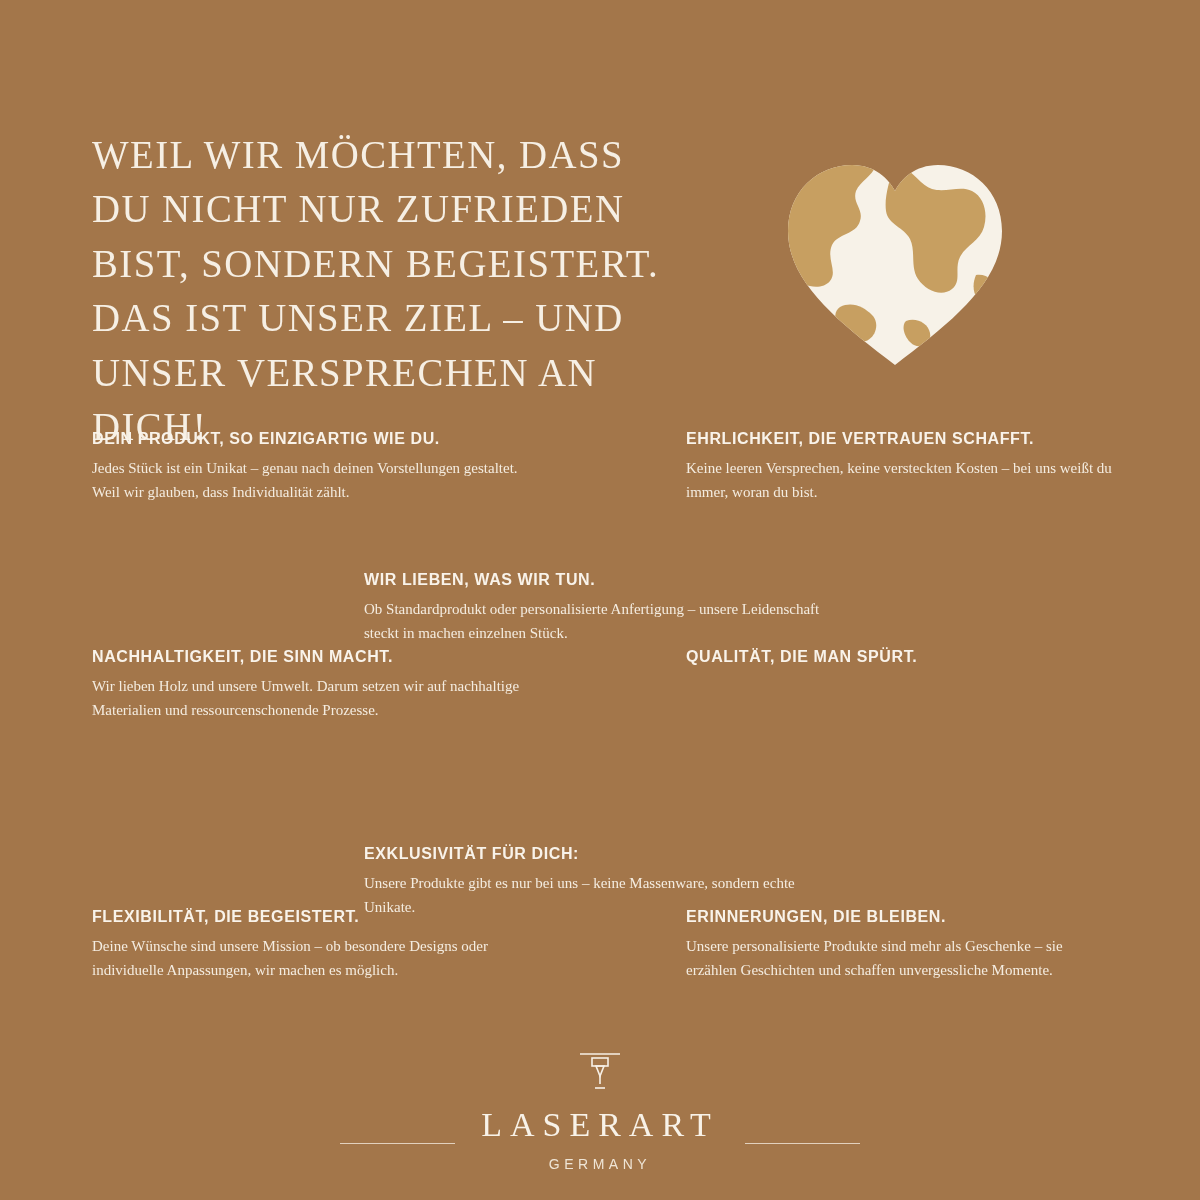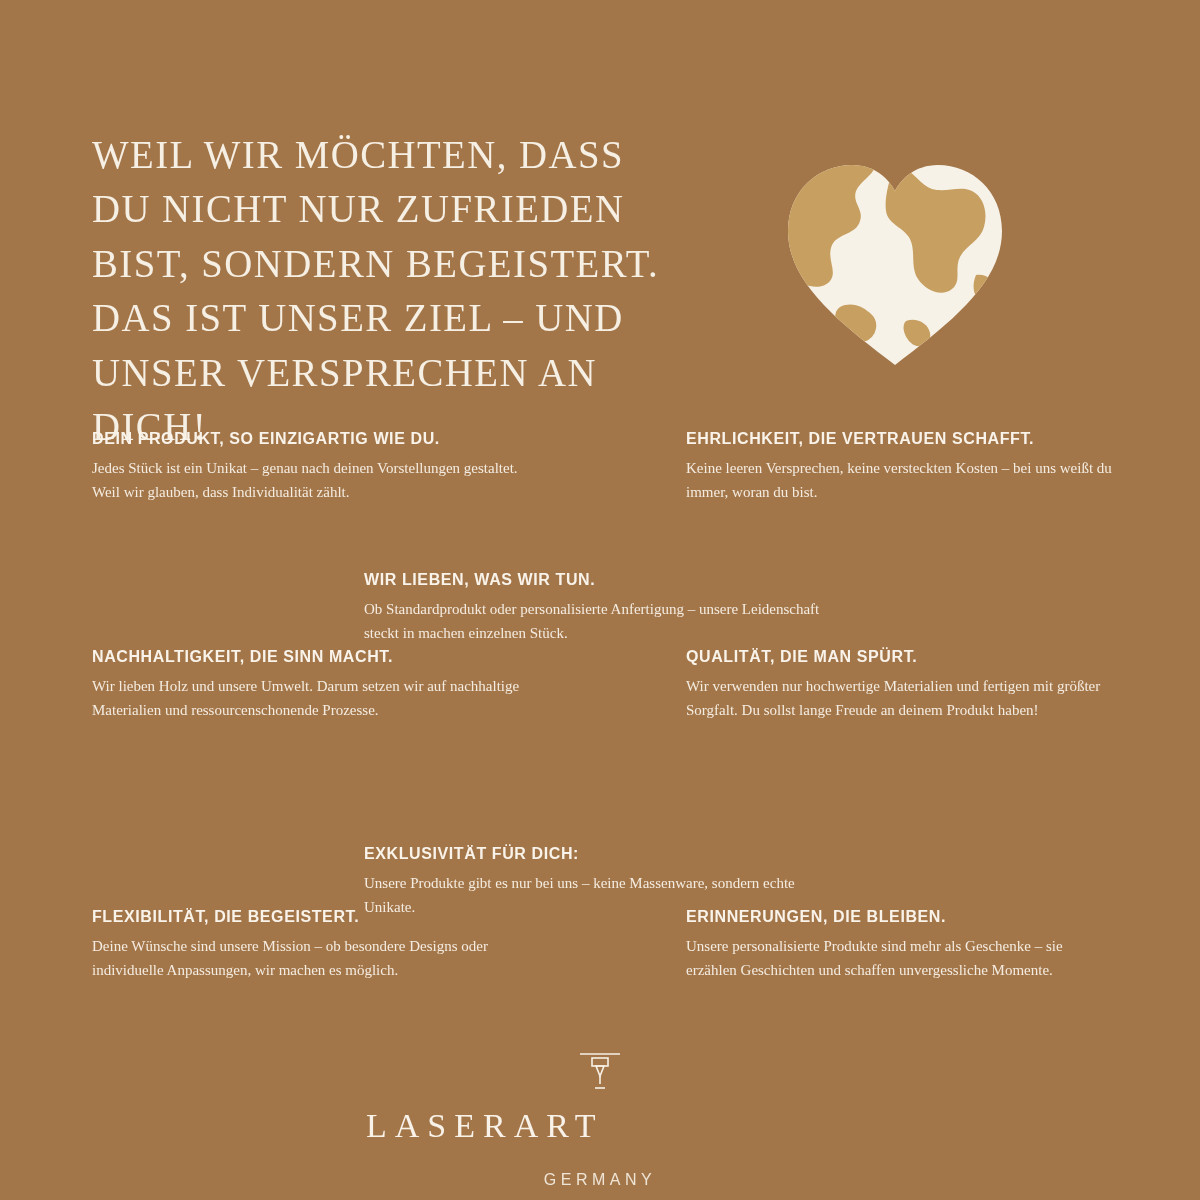--- a/index.html
+++ b/index.html
@@ -81,42 +81,41 @@
     position: absolute;
     left: 0; right: 0;
     top: 1050px;
     display: flex;
     flex-direction: column;
     align-items: center;
   }
   .footer .mark { margin-bottom: 6px; }
   .footer .rule-row {
     display: flex;
-    align-items: flex-start;
+    align-items: flex-end;
     justify-content: center;
     width: 520px;
-    flex-direction: column;
   }
   .footer .rule {
     height: 1px;
     background: rgba(247,240,230,0.75);
     flex: 1 1 auto;
   }
   .footer .brand {
     font-family: "Liberation Serif", serif;
     font-size: 34px;
     letter-spacing: 8px;
     color: #f8f2e8;
     padding: 0 26px;
     white-space: nowrap;
   }
   .footer .country {
-    margin-top: 25px;
+    margin-top: 12px;
     font-family: "Liberation Sans", sans-serif;
-    font-size: 16px;
+    font-size: 14px;
     letter-spacing: 4.5px;
     color: #efe5d6;
   }
 </style>
 </head>
 <body>
 
 <div class="headline">WEIL WIR MÖCHTEN, DASS DU NICHT NUR ZUFRIEDEN BIST, SONDERN BEGEISTERT. DAS IST UNSER ZIEL – UND UNSER VERSPRECHEN AN DICH!</div>
 
 <div class="heart-wrap">
@@ -153,21 +152,20 @@
   <p>Ob Standardprodukt oder personalisierte Anfertigung – unsere Leidenschaft steckt in machen einzelnen Stück.</p>
 </div>
 
 <div class="block col-left row3">
   <h3>NACHHALTIGKEIT, DIE SINN MACHT.</h3>
   <p>Wir lieben Holz und unsere Umwelt. Darum setzen wir auf nachhaltige Materialien und ressourcenschonende Prozesse.</p>
 </div>
 
 <div class="block col-right row3">
   <h3>QUALITÄT, DIE MAN SPÜRT.</h3>
-  <p>Wir verwenden nur hochwertige Materialien und fertigen mit größter Sorgfalt. Du sollst lange Freude an deinem Produkt haben!</p>
 </div>
 
 <div class="block col-center row4">
   <h3>EXKLUSIVITÄT FÜR DICH:</h3>
   <p>Unsere Produkte gibt es nur bei uns – keine Massenware, sondern echte Unikate.</p>
 </div>
 
 <div class="block col-left row5">
   <h3>FLEXIBILITÄT, DIE BEGEISTERT.</h3>
   <p>Deine Wünsche sind unsere Mission – ob besondere Designs oder individuelle Anpassungen, wir machen es möglich.</p>

